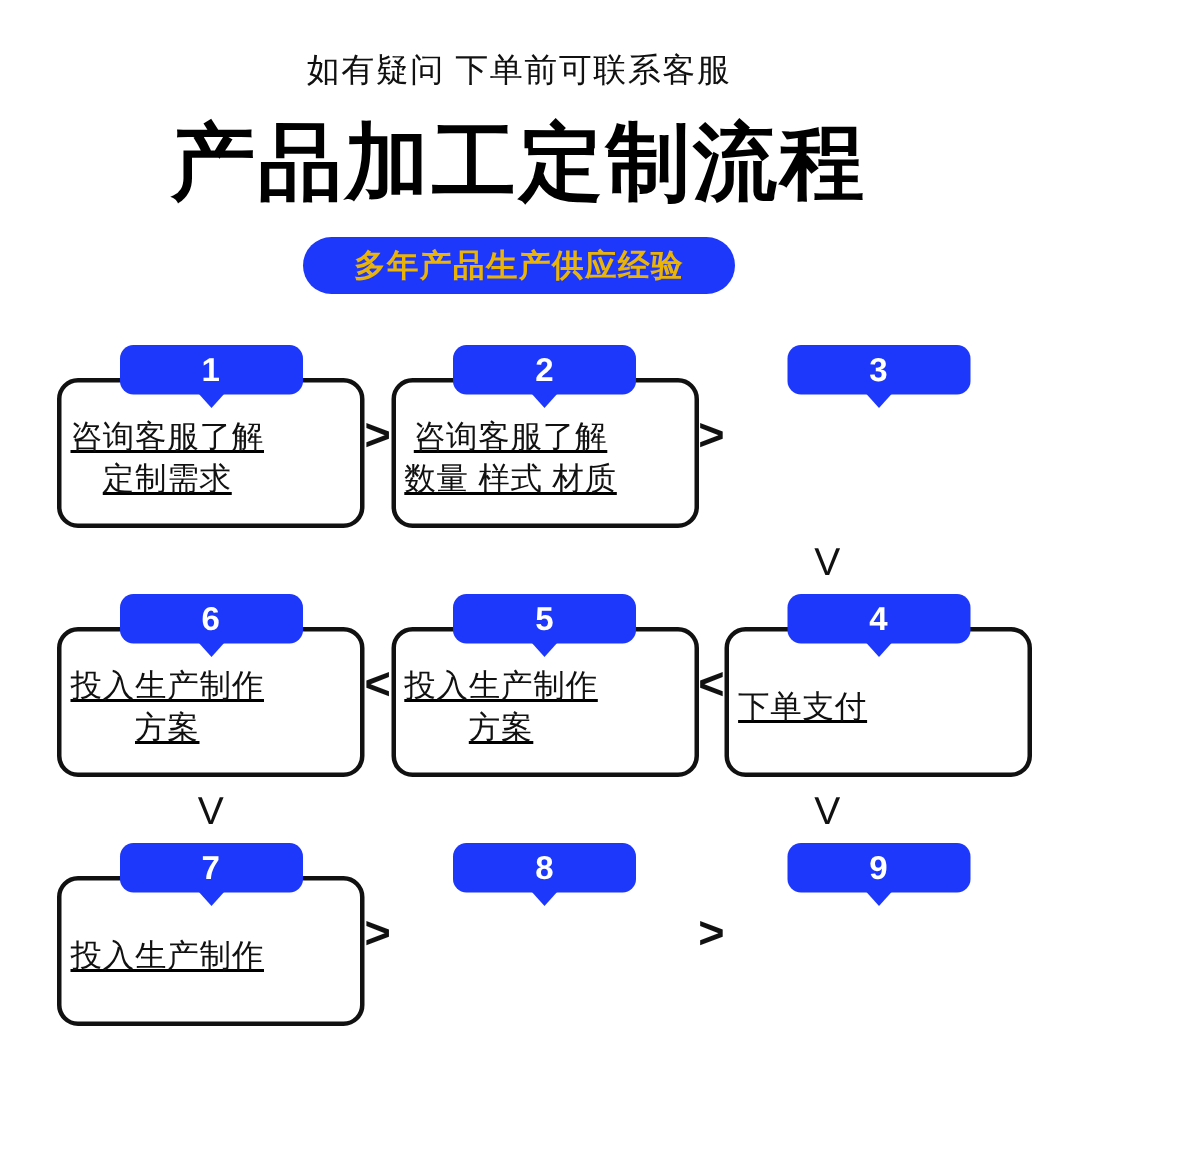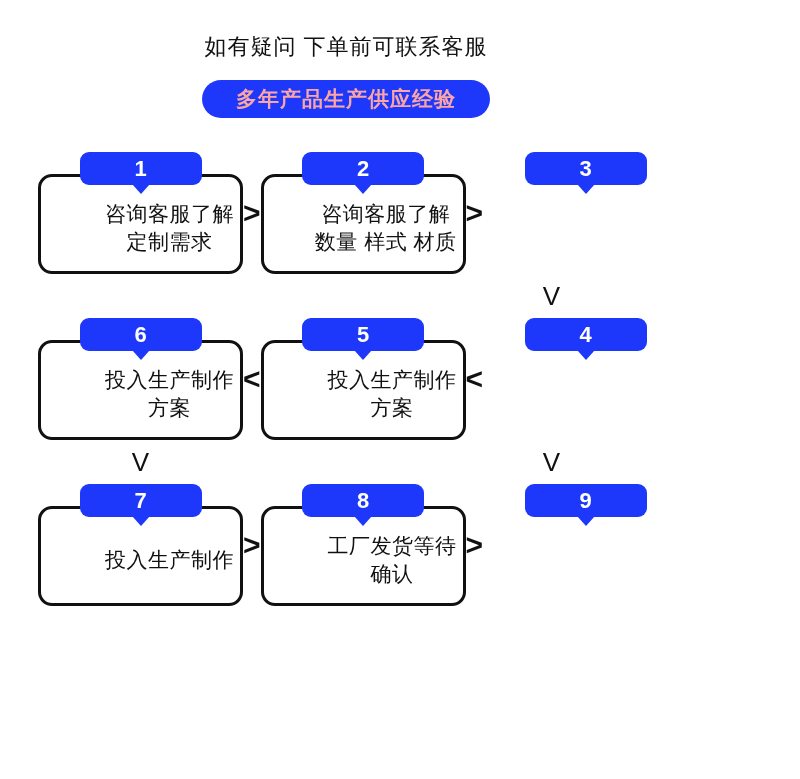--- a/index.html
+++ b/index.html
@@ -49,21 +49,21 @@
   }
 
   .pill {
     display: inline-flex;
     align-items: center;
     justify-content: center;
     height: 38px;
     padding: 0 34px;
     border-radius: 19px;
     background: #1d38fb;
-    color: #fca5a5;
+    color: #eab308;
     font-size: 21px;
     font-weight: 700;
     letter-spacing: 1px;
   }
 
   
   .flow {
     position: relative;
     margin-top: 34px;
     padding: 0 38px;
@@ -85,22 +85,23 @@
 
   .box {
     position: relative;
     width: 205px;
     height: 100px;
     border: 3px solid #111111;
     border-radius: 14px;
     background: #ffffff;
     display: flex;
     align-items: center;
-    justify-content: flex-end;
+    justify-content: flex-start;
     text-align: center;
+    text-decoration: underline;
   }
 
   .box-label {
     font-size: 21px;
     font-weight: 500;
     line-height: 1.32;
     color: #111111;
     letter-spacing: 0.5px;
     padding: 0 6px;
     white-space: pre-line;
@@ -174,20 +175,21 @@
   .vconn.empty { visibility: hidden; }
 </style>
 </head>
 <body>
 
 <div class="page">
 
   <div class="header">
     <div class="subtitle">如有疑问 下单前可联系客服</div>
 
+    <div class="main-title">产品加工定制流程</div>
 
     <div class="pill-wrap">
       <div class="pill">多年产品生产供应经验</div>
     </div>
   </div>
 
   <div class="flow">
 
     <div class="row">
 
@@ -242,20 +244,23 @@
         <div class="box">
           <div class="box-label">投入生产制作
 方案</div>
         </div>
       </div>
 
       <div class="hconn">&lt;</div>
 
       <div class="node">
         <div class="badge">4</div>
+        <div class="box">
+          <div class="box-label">下单支付</div>
+        </div>
       </div>
 
     </div>
 
     <div class="vrow">
       <div class="vconn">V</div>
       <div class="vconn empty"></div>
       <div class="vconn empty"></div>
       <div class="vconn empty"></div>
       <div class="vconn">V</div>
@@ -267,24 +272,20 @@
         <div class="badge">7</div>
         <div class="box">
           <div class="box-label">投入生产制作</div>
         </div>
       </div>
 
       <div class="hconn">&gt;</div>
 
       <div class="node">
         <div class="badge">8</div>
-        <div class="box">
-          <div class="box-label">工厂发货等待
-确认</div>
-        </div>
       </div>
 
       <div class="hconn">&gt;</div>
 
       <div class="node">
         <div class="badge">9</div>
       </div>
 
     </div>
 

